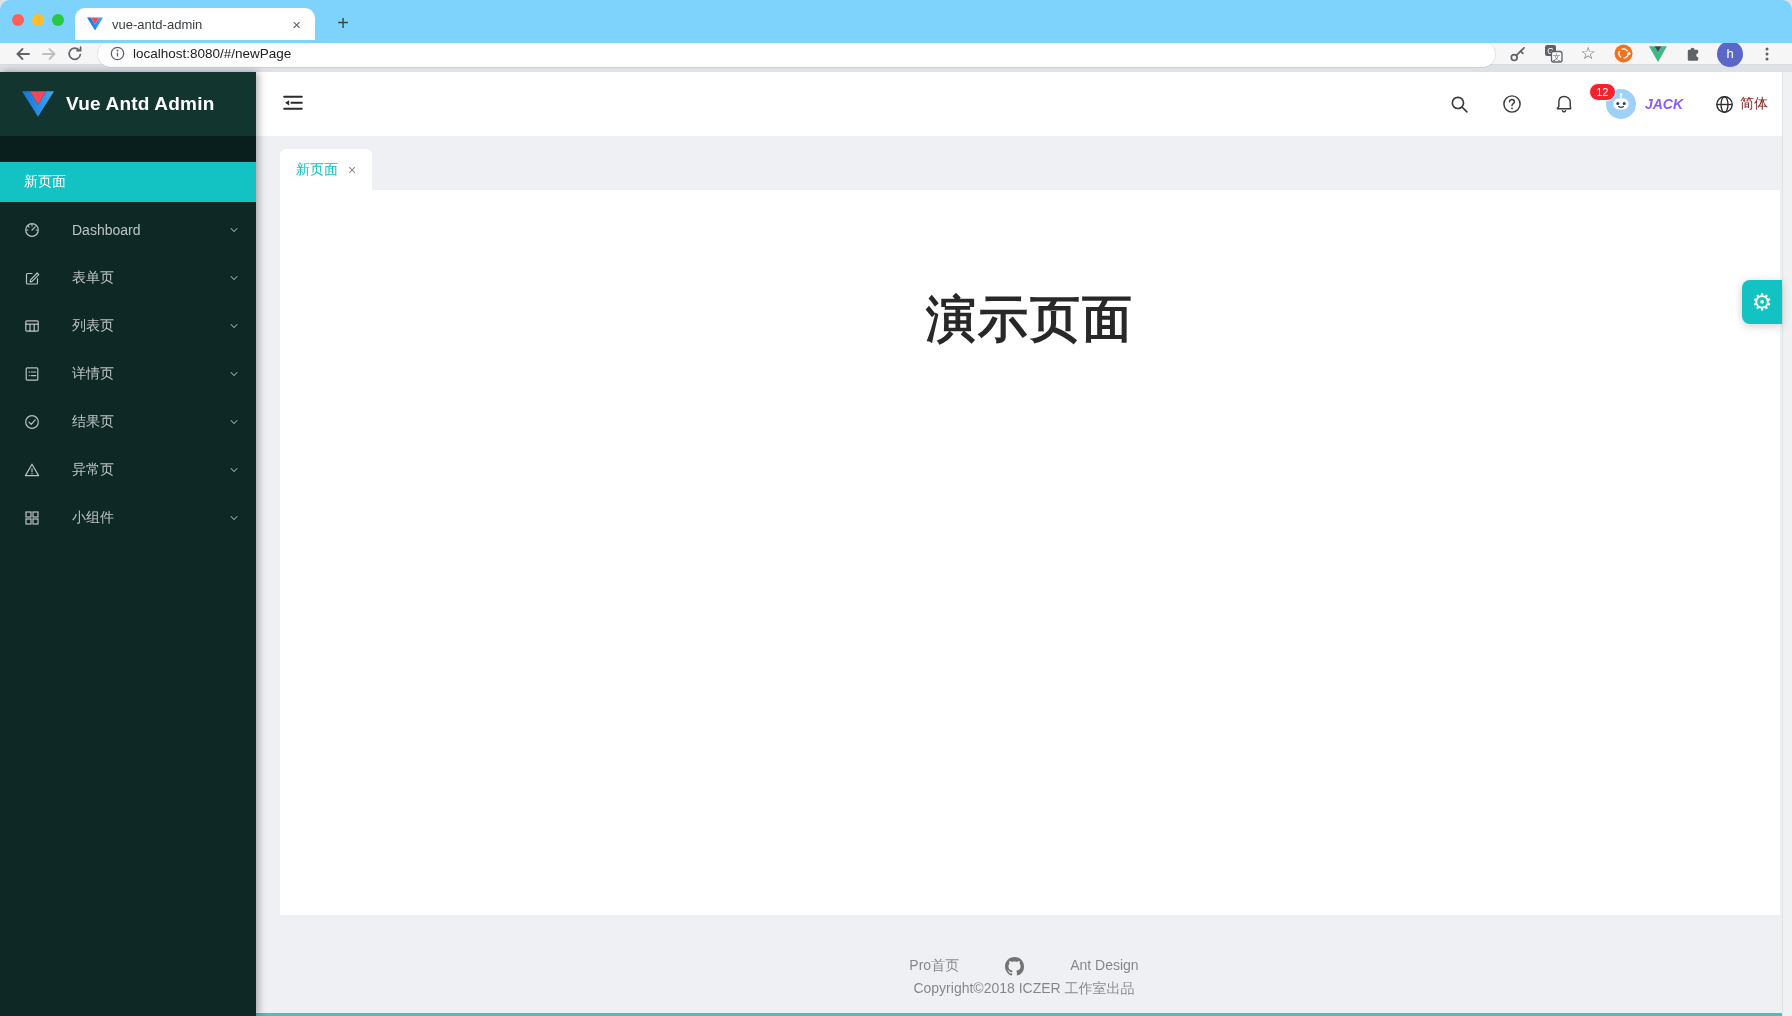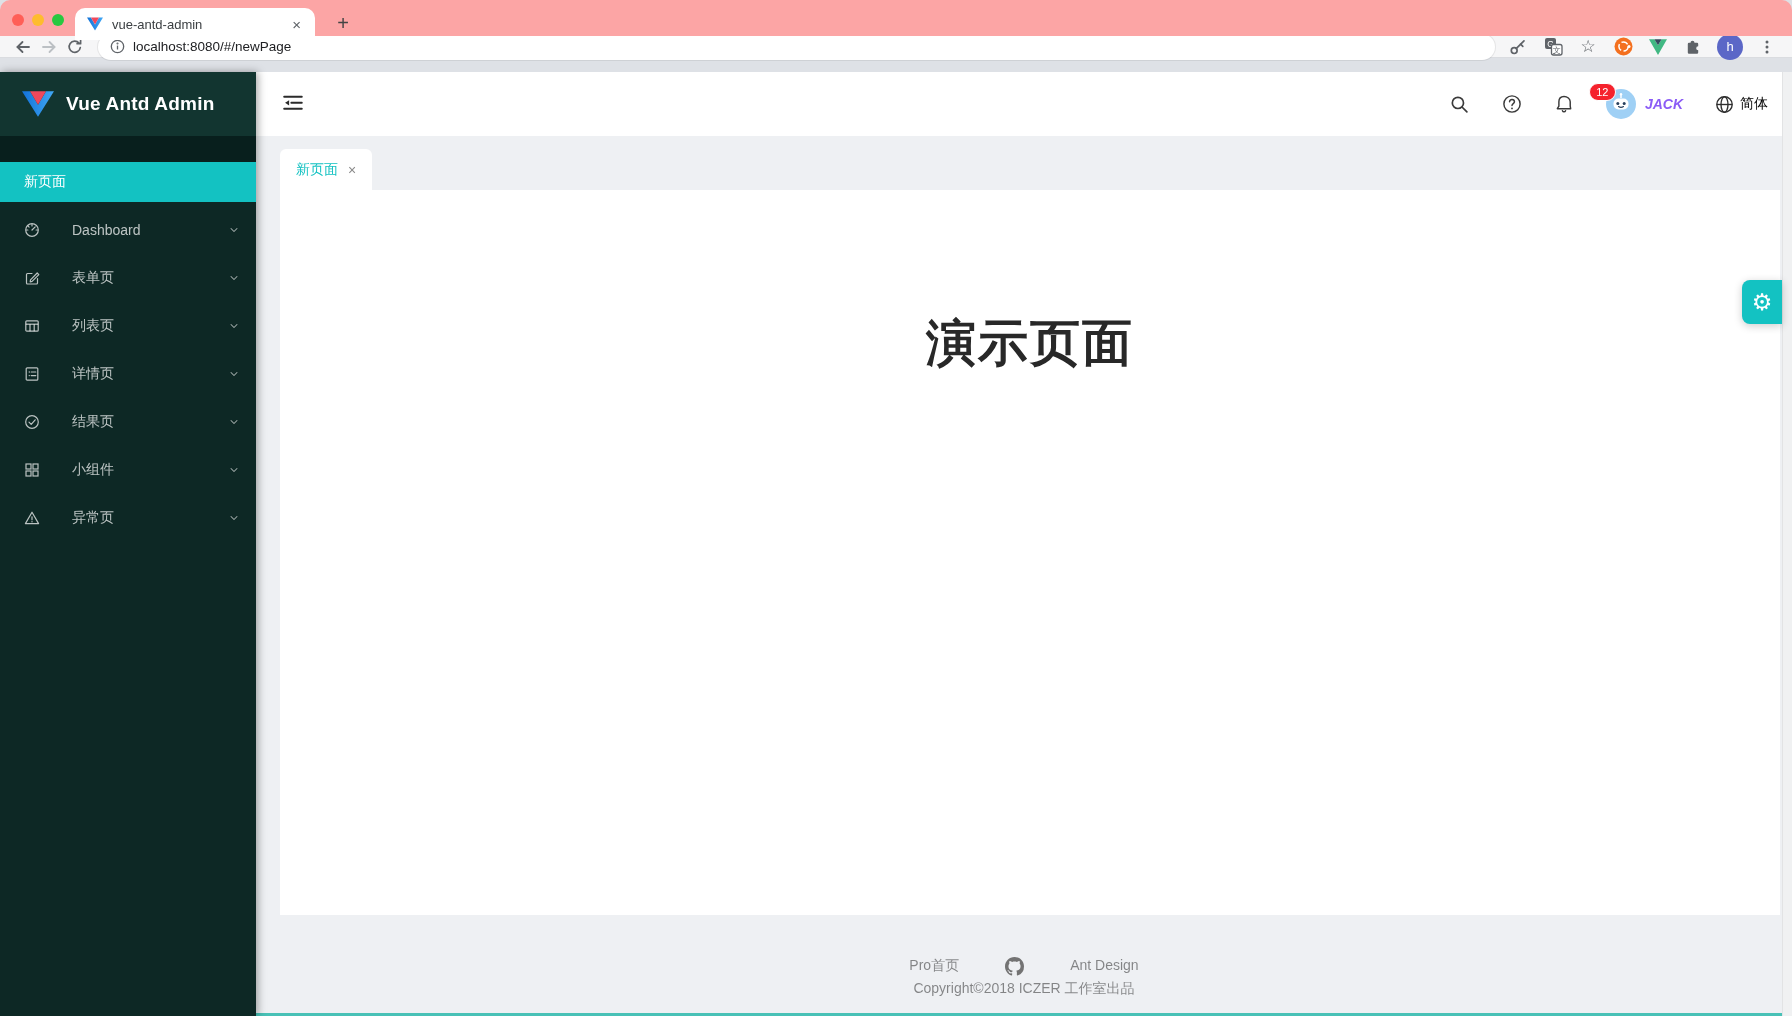--- a/index.html
+++ b/index.html
@@ -1,21 +1,21 @@
 <!DOCTYPE html>
 <html><head>
 <meta charset="utf-8">
 <style>
   * { margin:0; padding:0; box-sizing:border-box; }
   html,body { width:1792px; height:1016px; overflow:hidden;
     font-family:"Liberation Sans","DejaVu Sans",sans-serif; background:#dee1e6; }
 
   
   .chrome { height:72px; }
-  .tabstrip { height:36px; background:#fca5a5; position:relative; border-radius:10px 10px 0 0; }
+  .tabstrip { height:43px; background:#7dd3fc; position:relative; border-radius:10px 10px 0 0; }
   .lights { position:absolute; left:12px; top:0; height:40px; display:flex; align-items:center; gap:8px; }
   .light { width:12px; height:12px; border-radius:50%; cursor:pointer; }
   .light.red { background:#ff5f57; } .light.yellow { background:#febc2e; } .light.green { background:#28c840; }
   .btab { position:absolute; left:75px; top:8px; width:240px; height:32px; background:#fff;
     border-radius:10px 10px 0 0; display:flex; align-items:center; padding:0 10px 0 12px; cursor:pointer; }
   .btab-title { flex:1; font-size:13px; color:#3c4043; margin-left:9px; white-space:nowrap; overflow:hidden; }
   .btab-close { color:#5f6368; font-size:15px; line-height:1; padding:2px 4px; cursor:pointer; }
   .newtab { position:absolute; left:328px; top:8px; width:30px; height:30px; display:flex;
     align-items:center; justify-content:center; font-size:20px; color:#444; cursor:pointer; }
 
@@ -54,29 +54,29 @@
   .app-header { height:64px; background:#fff; display:flex; align-items:center; padding:0 24px 0 26px; }
   .fold { width:22px; height:20px; color:#2b2b2b; cursor:pointer; }
   .hright { margin-left:auto; display:flex; align-items:center; gap:32px; }
   .hicon { width:20px; height:20px; color:#3a3a3a; cursor:pointer; display:flex; align-items:center; justify-content:center; }
   .bell-wrap { position:relative; }
   .badge { position:absolute; top:-11px; left:9px; background:#f5222d; color:#fff; font-size:11px;
     height:18px; min-width:27px; padding:0 5px; border-radius:9px; display:flex; align-items:center;
     justify-content:center; border:1px solid #fff;margin-left:26px; }
   .user { display:flex; align-items:center; gap:9px; cursor:pointer; }
   .user-name { font-size:14px; font-weight:bold; color:#8b5cf6;font-style:italic; }
-  .lang { display:flex; align-items:center; gap:6px; font-size:14px; color:#000000; cursor:pointer; }
+  .lang { display:flex; align-items:center; gap:6px; font-size:14px; color:#7f1d1d; cursor:pointer; }
 
   .tabbar { height:54px; padding:13px 0 0 24px; flex:none; }
   .page-tab { display:inline-flex; align-items:center; gap:10px; height:41px; background:#fff;
     border-radius:6px 6px 0 0; padding:0 16px; font-size:14px; color:#13c2c2; cursor:pointer; }
   .page-tab .tclose { color:#8a8a8a; font-size:14px; cursor:pointer; }
 
   .content-card { margin:0 12px 0 24px; background:#fff; height:725px; flex:none; }
-  .page-title { text-align:center; padding-top:120px; font-size:50px; font-weight:bold;
+  .page-title { text-align:center; padding-top:96px; font-size:50px; font-weight:bold;
     color:#282828; letter-spacing:2px; }
 
   .footer { padding-top:42px; text-align:center; color:rgba(0,0,0,0.45); font-size:14px; }
   .flinks { display:flex; justify-content:center; gap:46px; }
   .flink { color:rgba(0,0,0,0.45); cursor:pointer; text-decoration:none; }
   .gh { width:19px; height:19px; cursor:pointer; }
   .copyright { margin-top:4px; }
 
   .settings-handle { position:absolute; top:208px; right:10px; width:40px; height:44px; background:#13c2c2;
     border-radius:8px 0 0 8px; display:flex; align-items:center; justify-content:center; cursor:pointer;
@@ -296,44 +296,44 @@
         <span class="mi-label">结果页</span>
         <span class="chev">
           <svg viewBox="0 0 16 16" fill="none" stroke="currentColor" stroke-width="1.4" stroke-linecap="round" stroke-linejoin="round">
               <path d="M4 6 l4 4 4-4"></path>
             </svg>
         </span>
       </div>
 
       <div class="menu-item">
         <span class="mi-icon">
+          <svg viewBox="0 0 16 16" fill="none" stroke="currentColor" stroke-width="1.2" stroke-linecap="round" stroke-linejoin="round">
+              <path d="M8 2.2 14.6 13.6 H1.4 Z"></path>
+              <line x1="8" y1="6.8" x2="8" y2="9.8"></line>
+              <circle cx="8" cy="11.7" r="0.7" fill="currentColor" stroke="none"></circle>
+            </svg>
+        </span>
+        <span class="mi-label">异常页</span>
+        <span class="chev">
+          <svg viewBox="0 0 16 16" fill="none" stroke="currentColor" stroke-width="1.4" stroke-linecap="round" stroke-linejoin="round">
+              <path d="M4 6 l4 4 4-4"></path>
+            </svg>
+        </span>
+      </div>
+
+      <div class="menu-item">
+        <span class="mi-icon">
           <svg viewBox="0 0 16 16" fill="none" stroke="currentColor" stroke-width="1.2">
               <rect x="2" y="2" width="5" height="5"></rect>
               <rect x="9" y="2" width="5" height="5"></rect>
               <rect x="2" y="9" width="5" height="5"></rect>
               <rect x="9" y="9" width="5" height="5"></rect>
             </svg>
         </span>
         <span class="mi-label">小组件</span>
-        <span class="chev">
-          <svg viewBox="0 0 16 16" fill="none" stroke="currentColor" stroke-width="1.4" stroke-linecap="round" stroke-linejoin="round">
-              <path d="M4 6 l4 4 4-4"></path>
-            </svg>
-        </span>
-      </div>
-
-      <div class="menu-item">
-        <span class="mi-icon">
-          <svg viewBox="0 0 16 16" fill="none" stroke="currentColor" stroke-width="1.2" stroke-linecap="round" stroke-linejoin="round">
-              <path d="M8 2.2 14.6 13.6 H1.4 Z"></path>
-              <line x1="8" y1="6.8" x2="8" y2="9.8"></line>
-              <circle cx="8" cy="11.7" r="0.7" fill="currentColor" stroke="none"></circle>
-            </svg>
-        </span>
-        <span class="mi-label">异常页</span>
         <span class="chev">
           <svg viewBox="0 0 16 16" fill="none" stroke="currentColor" stroke-width="1.4" stroke-linecap="round" stroke-linejoin="round">
               <path d="M4 6 l4 4 4-4"></path>
             </svg>
         </span>
       </div>
     </nav>
   </aside>
 
   <div class="main">

